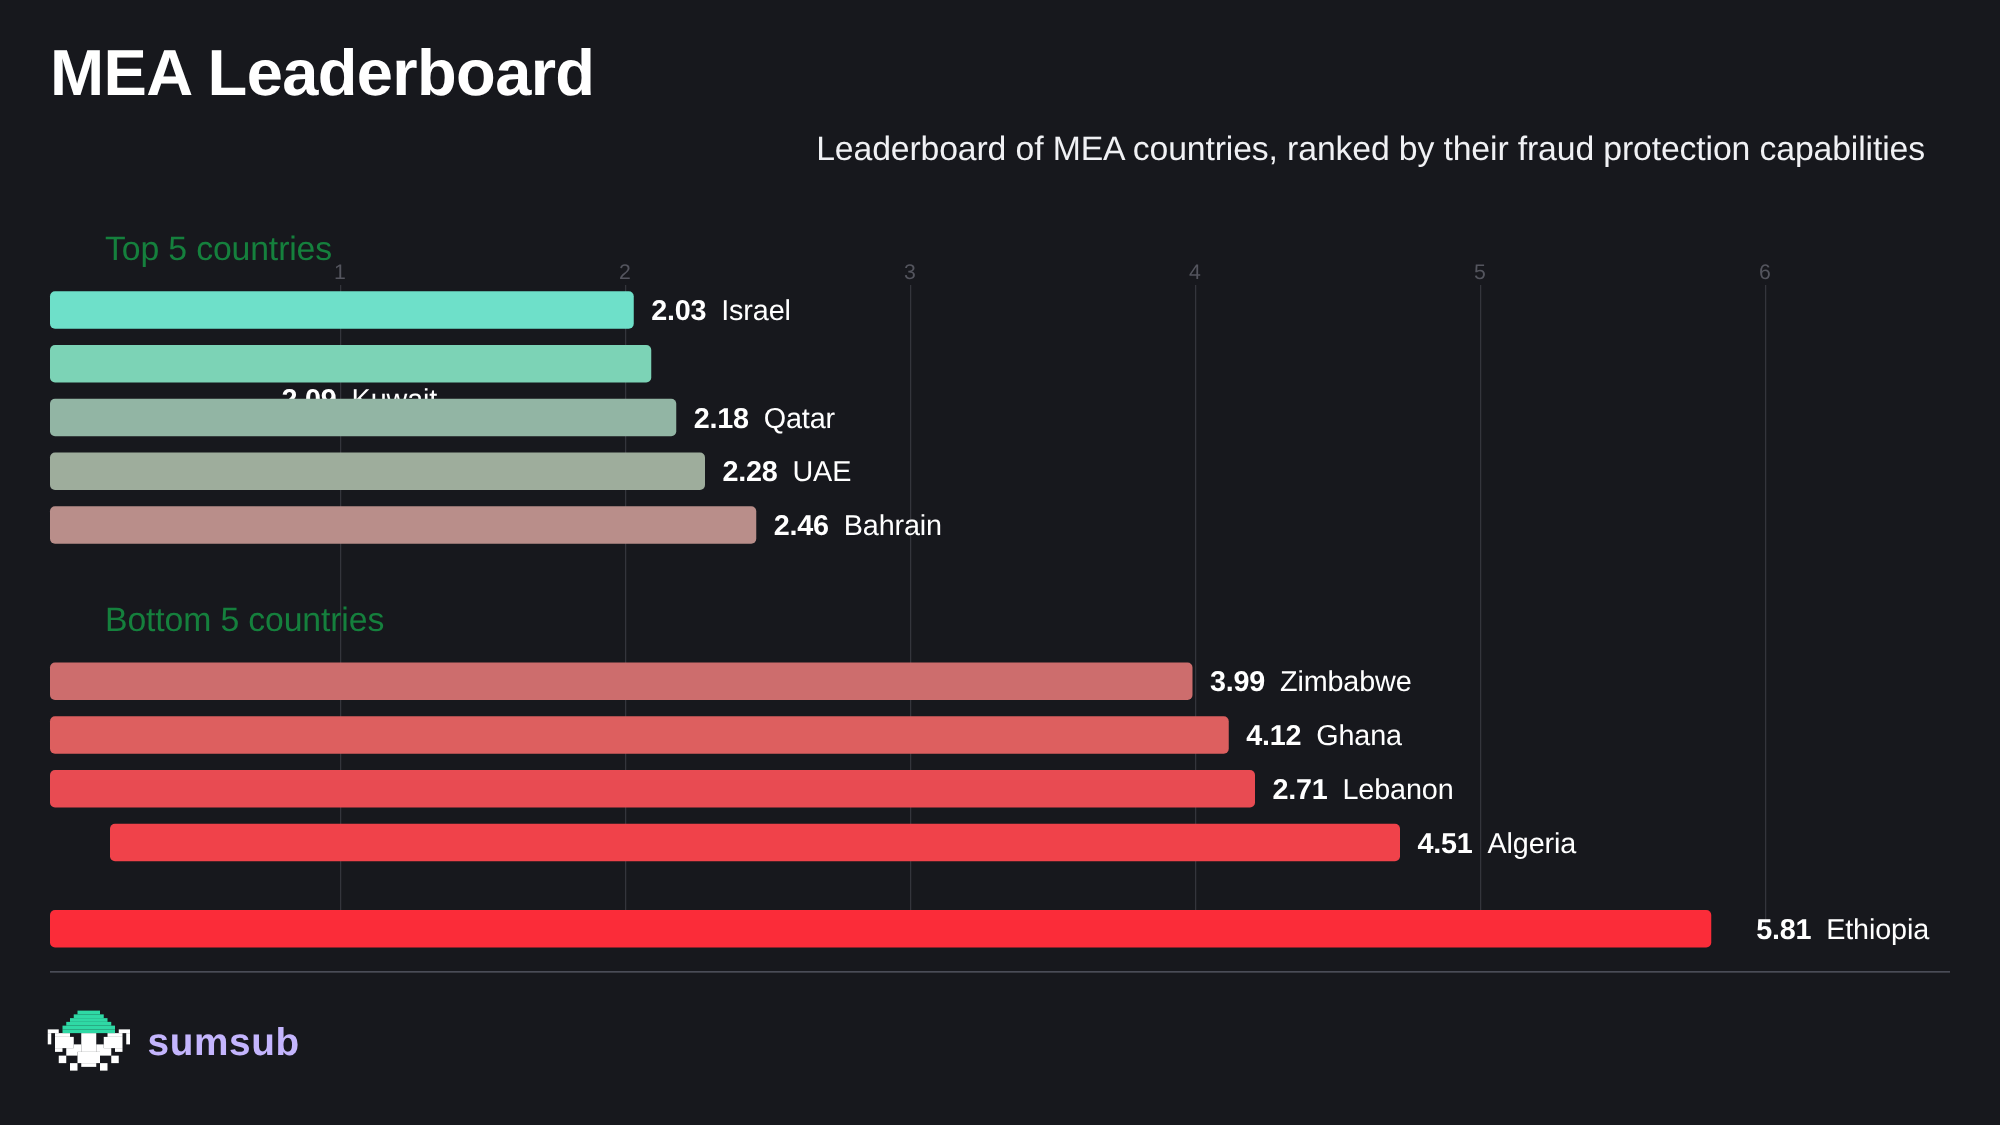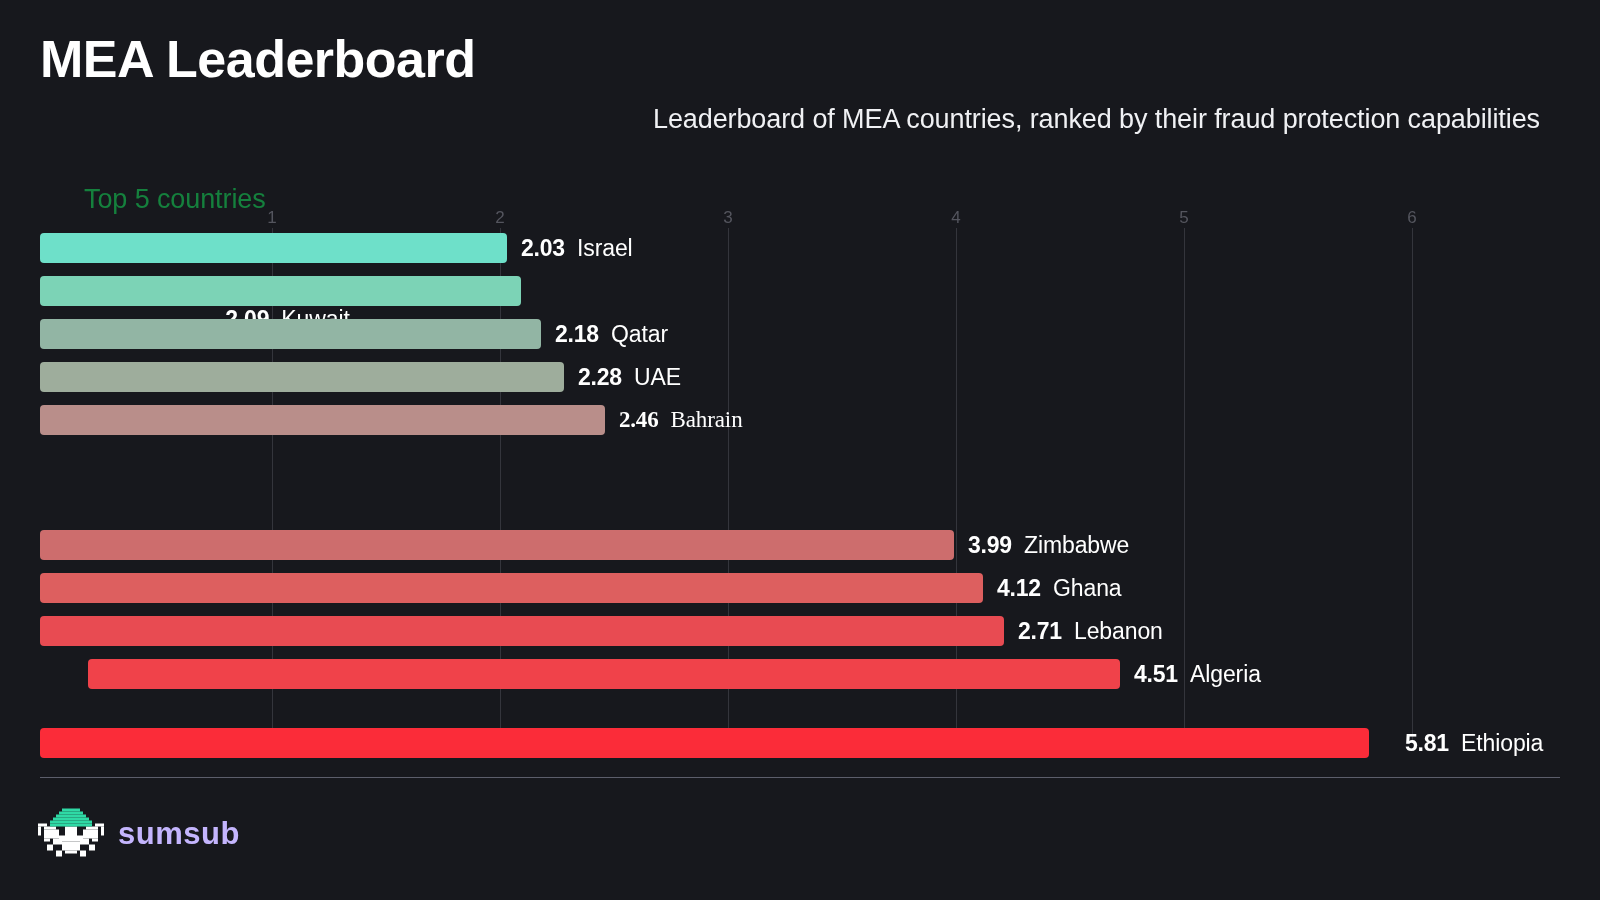--- a/index.html
+++ b/index.html
@@ -195,20 +195,21 @@
         <div class="gridline" style="left: 956px;"></div>
         <div class="gridline-label" style="left: 956px;">4</div>
         <div class="gridline" style="left: 1184px;"></div>
         <div class="gridline-label" style="left: 1184px;">5</div>
         <div class="gridline" style="left: 1412px;"></div>
         <div class="gridline-label" style="left: 1412px;">6</div>
       </div>
 
     <div class="section-title" id="top-title">Top 5 countries</div>
 
+    <div class="section-title" id="bottom-title">Bottom 5 countries</div>
 
     <div id="bars">
         <div class="bar-row" style="top: 233px;">
           <div class="bar" style="width: 467px; background: rgb(110, 224, 201);"></div>
           <div class="bar-label">
             <span class="bar-value">2.03</span>
             <span class="bar-country">Israel</span>
           </div>
         </div>
         <div class="bar-row" style="top: 276px; flex-direction: column;">
@@ -225,21 +226,21 @@
             <span class="bar-country">Qatar</span>
           </div>
         </div>
         <div class="bar-row" style="top: 362px;">
           <div class="bar" style="width: 524px; background: rgb(158, 173, 156);"></div>
           <div class="bar-label">
             <span class="bar-value">2.28</span>
             <span class="bar-country">UAE</span>
           </div>
         </div>
-        <div class="bar-row" style="top: 405px; font-family: Liberation Serif, serif;">
+        <div class="bar-row" style="top: 405px;">
           <div class="bar" style="width: 565px; background: rgb(185, 142, 138);"></div>
           <div class="bar-label">
             <span class="bar-value">2.46</span>
             <span class="bar-country">Bahrain</span>
           </div>
         </div>
         <div class="bar-row" style="top: 530px;">
           <div class="bar" style="width: 914px; background: rgb(205, 109, 109);"></div>
           <div class="bar-label">
             <span class="bar-value">3.99</span>

